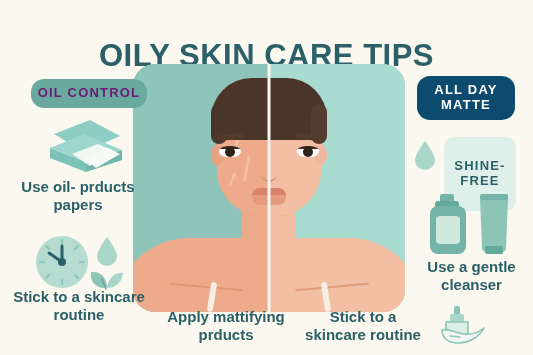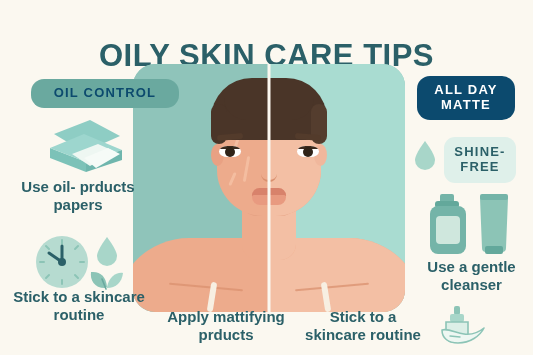--- a/index.html
+++ b/index.html
@@ -111,29 +111,29 @@
   
   .badge{
     position:absolute;
     border-radius:13px;
     font-weight:bold;
     text-align:center;
     line-height:1.15;
     letter-spacing:1.2px;
   }
   .badge-oil{
-    left:31px;top:79px;width:116px;padding:7px 16px;
-    background:#6aa99f;color:#0c4a6e;font-size:13px;
+    left:31px;top:79px;width:116px;padding:7px 0;
+    background:#6aa99f;color:#701a75;font-size:13px;
   }
   .badge-matte{
     left:417px;top:76px;width:98px;padding:7px 0;
     background:#0c4a6e;color:#ffffff;font-size:13px;
   }
   .badge-shine{
-    left:444px;top:137px;width:72px;padding:8px 0;
+    left:444px;top:137px;width:72px;padding:22px 0;
     background:#dff0ea;color:#2b6068;font-size:13px;border-radius:11px;
   }
 
   
   .cap{
     position:absolute;text-align:center;color:#2b6068;
     font-weight:bold;font-size:15px;line-height:1.22;
   }
   .cap-blot{left:8px;top:178px;width:140px;}
   .cap-routine{left:4px;top:288px;width:150px;}

